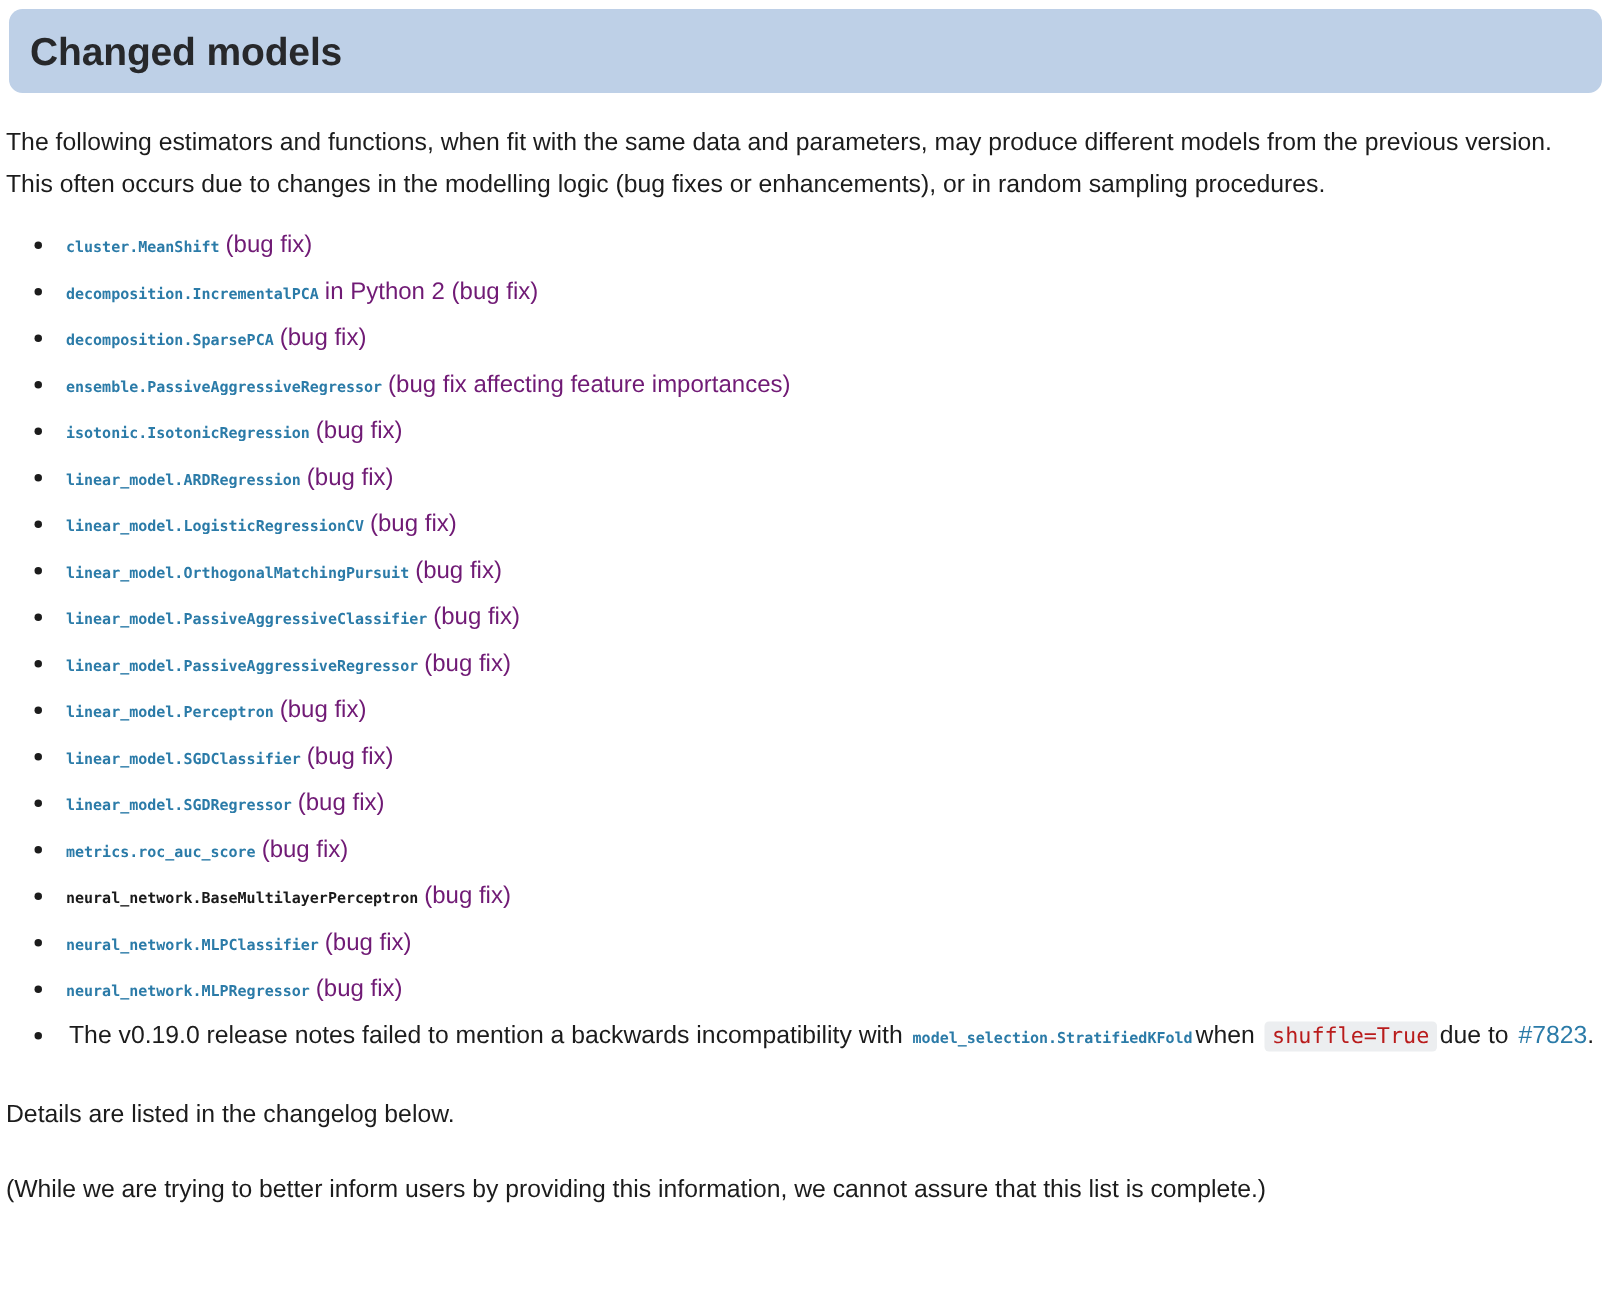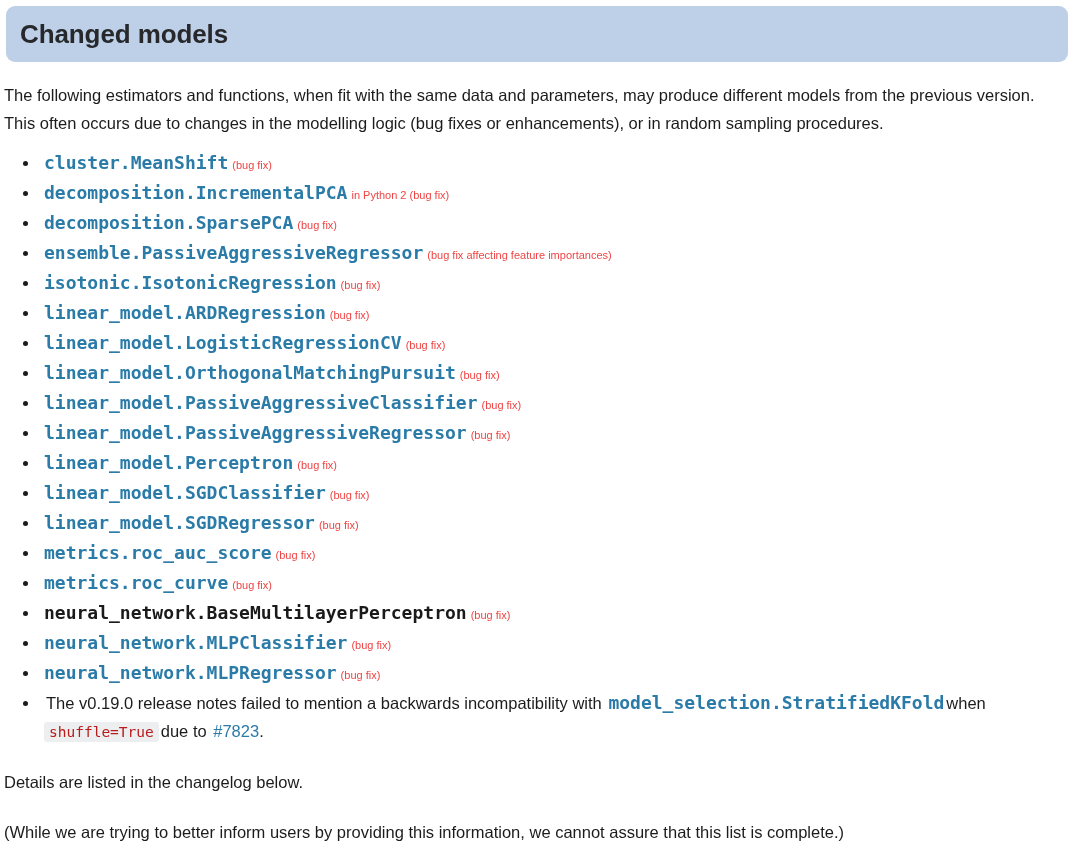--- a/index.html
+++ b/index.html
@@ -77,32 +77,32 @@
     top: 12px;
     width: 5px;
     height: 5px;
     border-radius: 50%;
     background: #1c1c1c;
   }
 
   
   code.api {
     font-family: "DejaVu Sans Mono", "Liberation Mono", monospace;
-    font-size: 18px;
+    font-size: 10px;
     font-weight: bold;
     color: #2b7ba8;
     letter-spacing: 0px;
     white-space: nowrap;
   }
   code.api.plain {
     color: #1a1a1a;
   }
   .suffix {
-    font-size: 11px;
-    color: #ef4444;
+    font-size: 16px;
+    color: #701a75;
     padding-left: 4px;
   }
   .infix {
     font-size: 16.5px;
     color: #1c1c1c;
     padding: 0 2px;
   }
   code.literal {
     font-family: "DejaVu Sans Mono", "Liberation Mono", monospace;
     font-size: 14.5px;
@@ -142,21 +142,20 @@
         <li><code class="api">isotonic.IsotonicRegression</code><span class="suffix">(bug fix)</span></li>
         <li><code class="api">linear_model.ARDRegression</code><span class="suffix">(bug fix)</span></li>
         <li><code class="api">linear_model.LogisticRegressionCV</code><span class="suffix">(bug fix)</span></li>
         <li><code class="api">linear_model.OrthogonalMatchingPursuit</code><span class="suffix">(bug fix)</span></li>
         <li><code class="api">linear_model.PassiveAggressiveClassifier</code><span class="suffix">(bug fix)</span></li>
         <li><code class="api">linear_model.PassiveAggressiveRegressor</code><span class="suffix">(bug fix)</span></li>
         <li><code class="api">linear_model.Perceptron</code><span class="suffix">(bug fix)</span></li>
         <li><code class="api">linear_model.SGDClassifier</code><span class="suffix">(bug fix)</span></li>
         <li><code class="api">linear_model.SGDRegressor</code><span class="suffix">(bug fix)</span></li>
         <li><code class="api">metrics.roc_auc_score</code><span class="suffix">(bug fix)</span></li>
-        <li><code class="api">metrics.roc_curve</code><span class="suffix">(bug fix)</span></li>
         <li><code class="api plain">neural_network.BaseMultilayerPerceptron</code><span class="suffix">(bug fix)</span></li>
         <li><code class="api">neural_network.MLPClassifier</code><span class="suffix">(bug fix)</span></li>
         <li><code class="api">neural_network.MLPRegressor</code><span class="suffix">(bug fix)</span></li>
         <li class="long-item"><span class="infix">The v0.19.0 release notes failed to mention a backwards incompatibility with</span> <code class="api">model_selection.StratifiedKFold</code><span class="infix">when</span> <code class="literal">shuffle=True</code><span class="infix">due to</span> <a class="reflink">#7823</a><span class="infix" style="padding: 0px;">.</span></li>
       </ul>
 
     <p class="para tight">Details are listed in the changelog below.</p>
 
     <p class="para tight">(While we are trying to better inform users by providing this information, we cannot assure that this list is complete.)</p>
 

